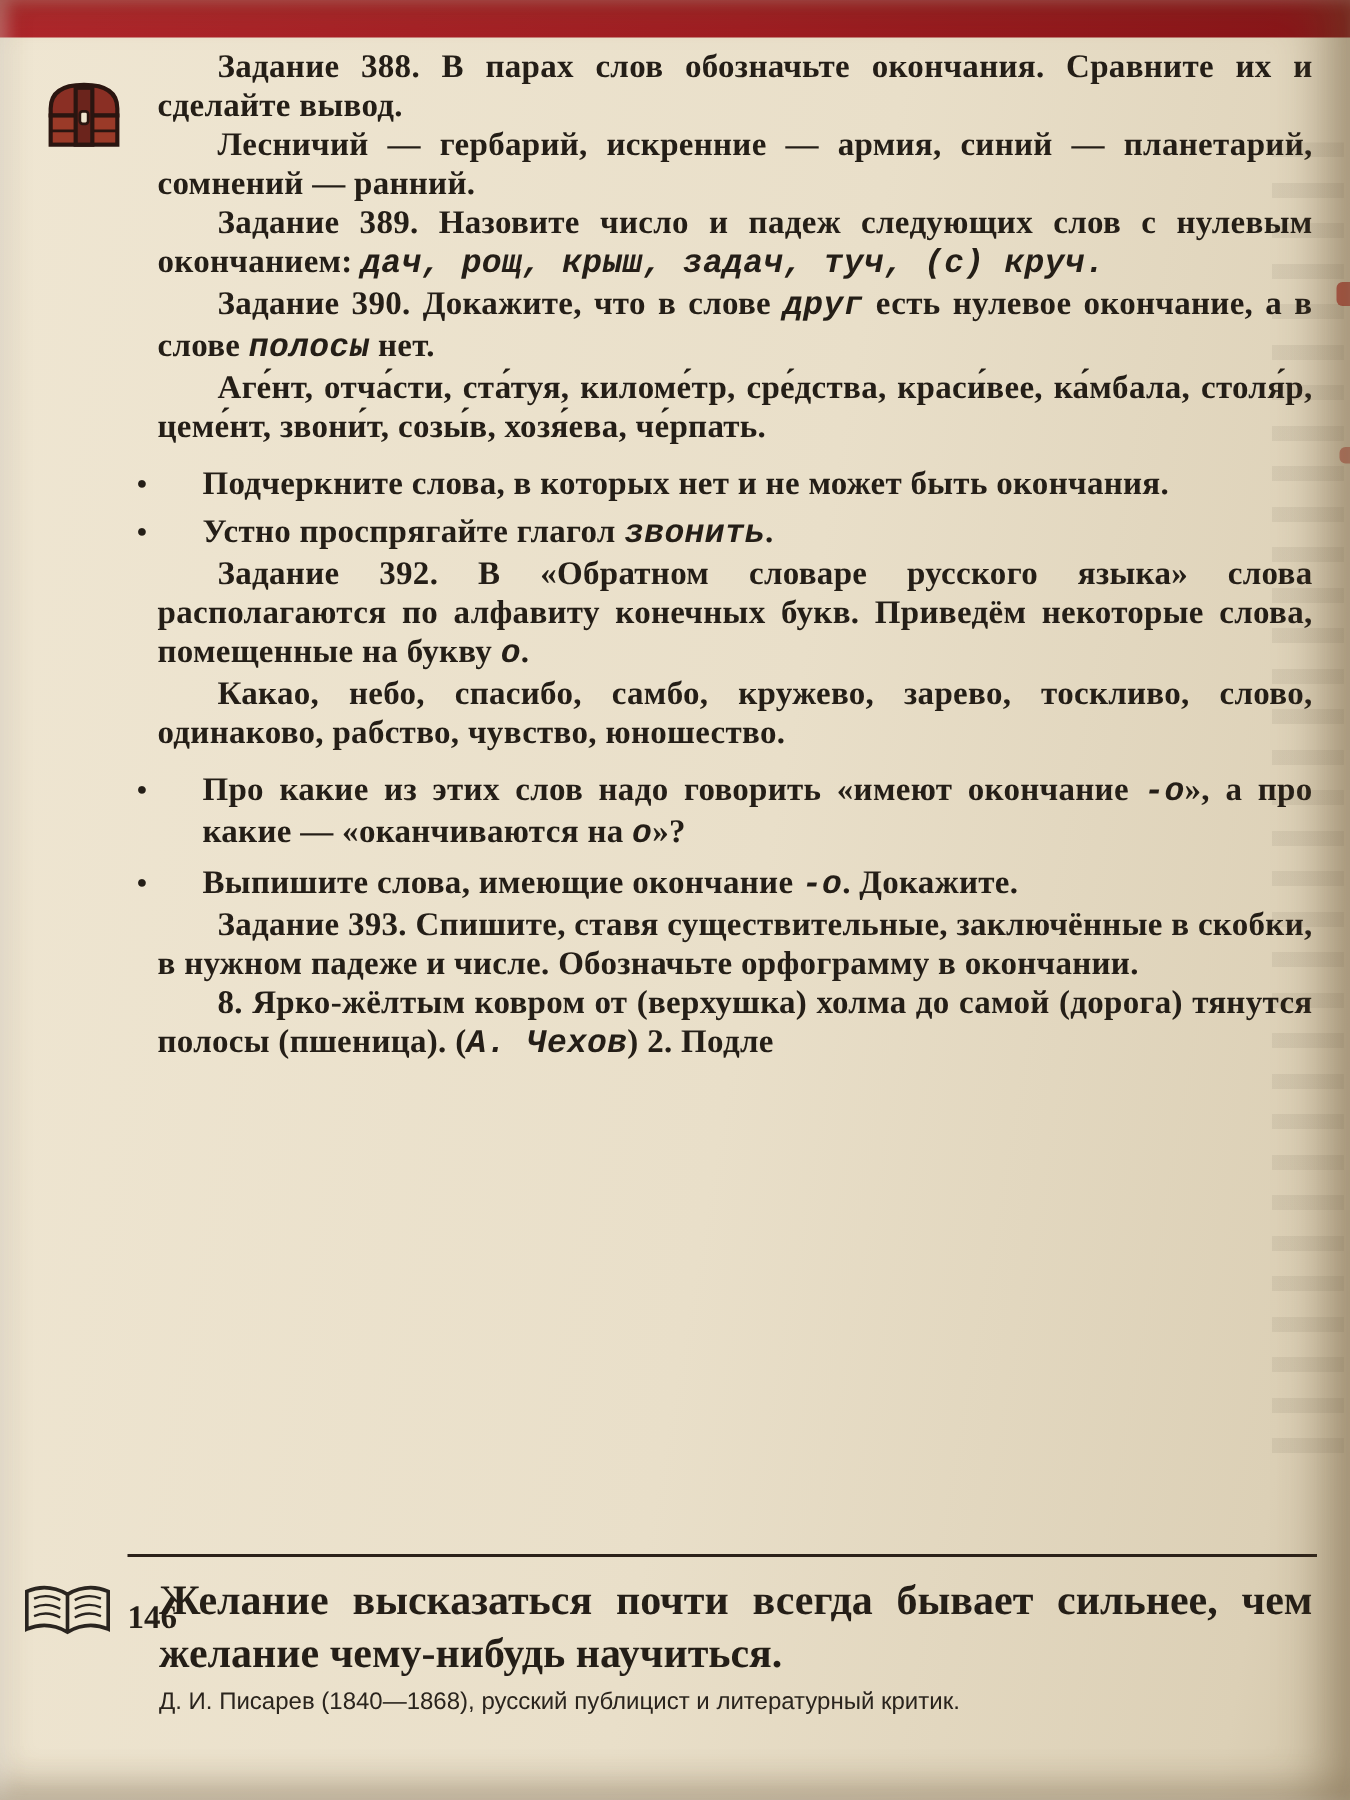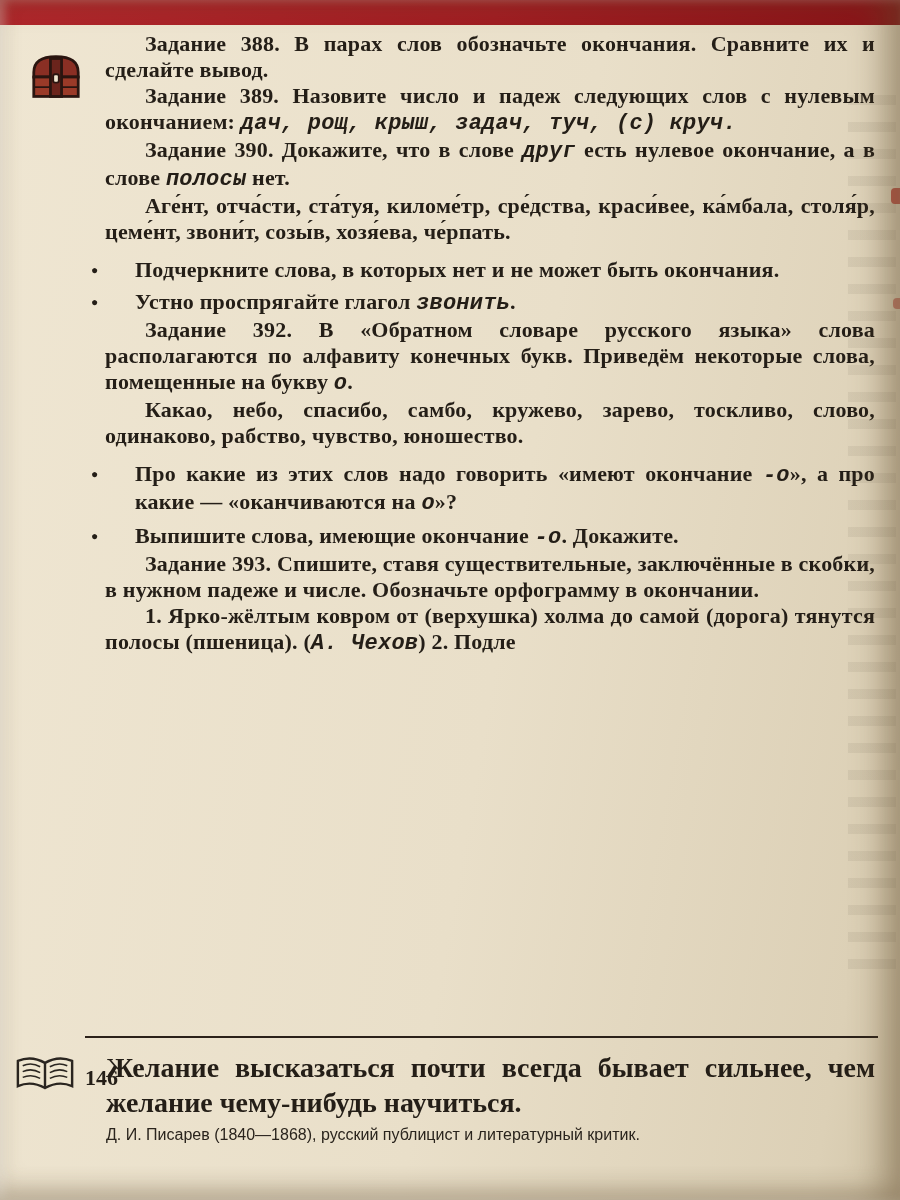--- a/index.html
+++ b/index.html
@@ -70,20 +70,21 @@
       <line x1="6" y1="38" x2="54" y2="38" stroke="#2a1510" stroke-width="2"></line>
       <rect x="24" y="7" width="12" height="41" fill="#6b241c" stroke="#2a1510" stroke-width="3"></rect>
       <rect x="27" y="24" width="6" height="9" rx="2" fill="#f0e6cf" stroke="#2a1510" stroke-width="2"></rect>
     </svg>
   </div>
 
   <div class="content">
 
     <p class="task"><span>Задание 388.</span><span><span> В парах слов обозначьте окончания. Сравните их и сделайте вывод.</span></span></p>
 
+    <p class="para"><span>Лесничий — гербарий, искренние — армия, синий — планетарий, сомнений — ранний.</span></p>
 
     <p class="task"><span>Задание 389.</span><span><span> Назовите число и падеж следующих слов с нулевым окончанием: </span><span class="it">дач, рощ, крыш, задач, туч, (с) круч.</span></span></p>
 
     <p class="task"><span>Задание 390.</span><span><span> Докажите, что в слове </span><span class="it">друг</span><span> есть нулевое окончание, а в слове </span><span class="it">полосы</span><span> нет.</span></span></p>
 
 
     <p class="para"><span>Аге́нт, отча́сти, ста́туя, киломе́тр, сре́дства, краси́вее, ка́мбала, столя́р, цеме́нт, звони́т, созы́в, хозя́ева, че́рпать.</span></p>
 
     <div class="bullets">
       <div class="bullet">
@@ -106,21 +107,21 @@
         <p class="btext"><span>Про какие из этих слов надо говорить «имеют окончание </span><span class="it">-о</span><span>», а про какие — «оканчиваются на </span><span class="it">о</span><span>»?</span></p>
       </div>
       <div class="bullet">
         <span class="dot">●</span>
         <p class="btext"><span>Выпишите слова, имеющие окончание </span><span class="it">-о</span><span>. Докажите.</span></p>
       </div>
     </div>
 
     <p class="task"><span>Задание 393.</span><span><span> Спишите, ставя существительные, заключённые в скобки, в нужном падеже и числе. Обозначьте орфограмму в окончании.</span></span></p>
 
-    <p class="para"><span>1. Ярко-жёлтым ковром от (верхушка) холма до самой (дорога) тянутся полосы (пшеница). (</span><span class="it">А. Чехов</span><span>) 2. Подле</span></p>
+    <p class="para"><span>8. Ярко-жёлтым ковром от (верхушка) холма до самой (дорога) тянутся полосы (пшеница). (</span><span class="it">А. Чехов</span><span>) 2. Подле</span></p>
 
   </div>
 
   <div class="footer">
     <div class="rule"></div>
     <div class="quote-row">
       <div class="book-icon">
         <svg viewBox="0 0 64 42" width="62" height="41">
           <path d="M4 7 Q18 1 32 9 Q46 1 60 7 L60 33 Q46 27 32 35 Q18 27 4 33 Z" fill="#efe6d0" stroke="#2a2520" stroke-width="2.5"></path>
           <line x1="32" y1="9" x2="32" y2="35" stroke="#2a2520" stroke-width="2.5"></line>

